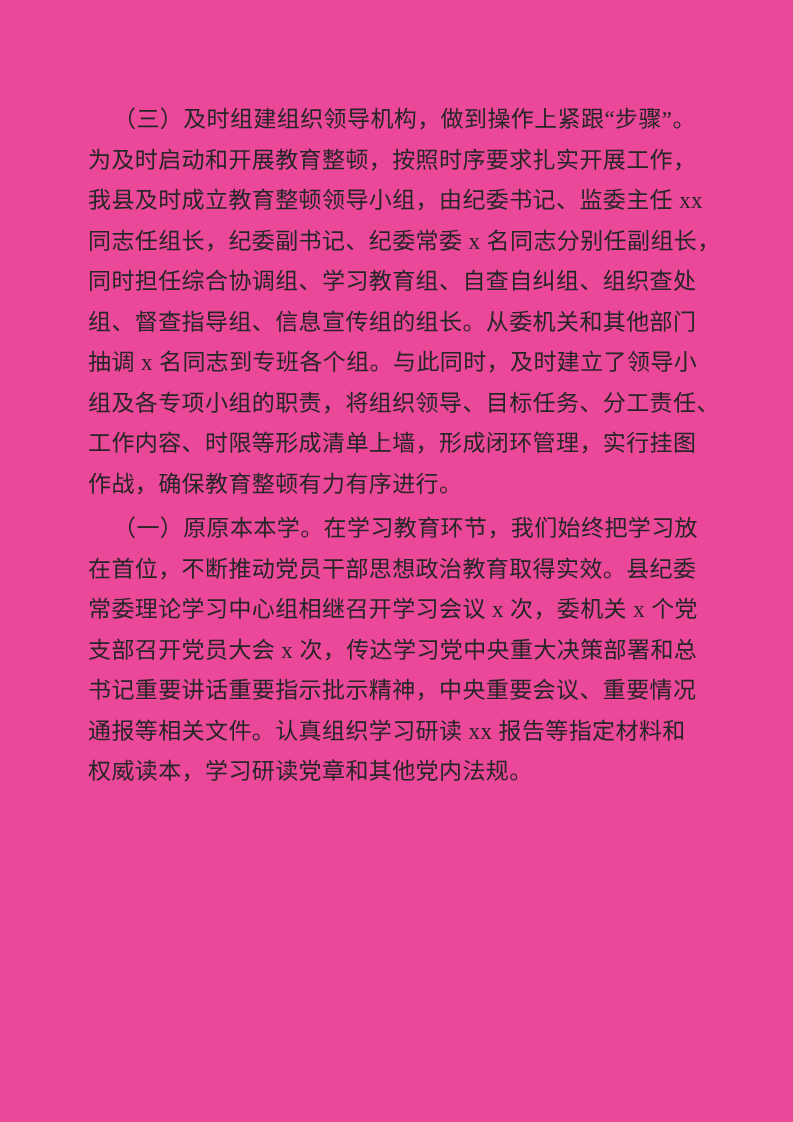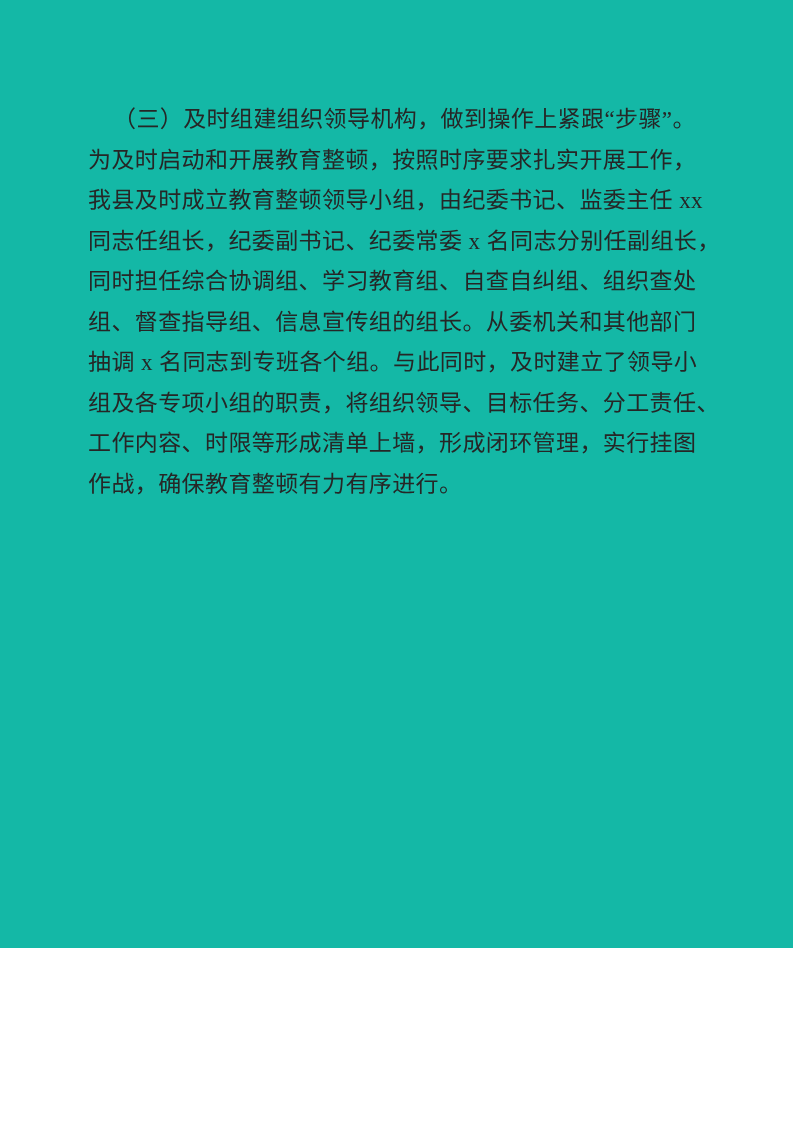--- a/index.html
+++ b/index.html
@@ -3,22 +3,22 @@
 <meta charset="utf-8">
 <style>
   html, body {
     margin: 0;
     padding: 0;
     background: #ffffff;
   }
   .page {
     position: relative;
     width: 793px;
-    height: 948px;
-    background: #14b8a6;
+    height: 1122px;
+    background: #ec4899;
     box-sizing: border-box;
     padding: 100px 90px 17px 88px;
     overflow: hidden;
   }
   p.body-para {
     margin: 0;
     font-family: "Liberation Serif", "DejaVu Serif", serif;
     font-size: 23px;
     line-height: 40.5px;
     letter-spacing: 0.4px;
@@ -56,15 +56,22 @@
 我县及时成立教育整顿领导小组，由纪委书记、监委主任 xx
 同志任组长，纪委副书记、纪委常委 x 名同志分别任副组长，
 同时担任综合协调组、学习教育组、自查自纠组、组织查处
 组、督查指导组、信息宣传组的组长。从委机关和其他部门
 抽调 x 名同志到专班各个组。与此同时，及时建立了领导小
 组及各专项小组的职责，将组织领导、目标任务、分工责任、
 工作内容、时限等形成清单上墙，形成闭环管理，实行挂图
 作战，确保教育整顿有力有序进行。</p>
 
 
+  <p class="body-para after-heading">（一）原原本本学。在学习教育环节，我们始终把学习放
+在首位，不断推动党员干部思想政治教育取得实效。县纪委
+常委理论学习中心组相继召开学习会议 x 次，委机关 x 个党
+支部召开党员大会 x 次，传达学习党中央重大决策部署和总
+书记重要讲话重要指示批示精神，中央重要会议、重要情况
+通报等相关文件。认真组织学习研读 xx 报告等指定材料和
+权威读本，学习研读党章和其他党内法规。</p>
 
 
 </div>
 
 </body></html>

